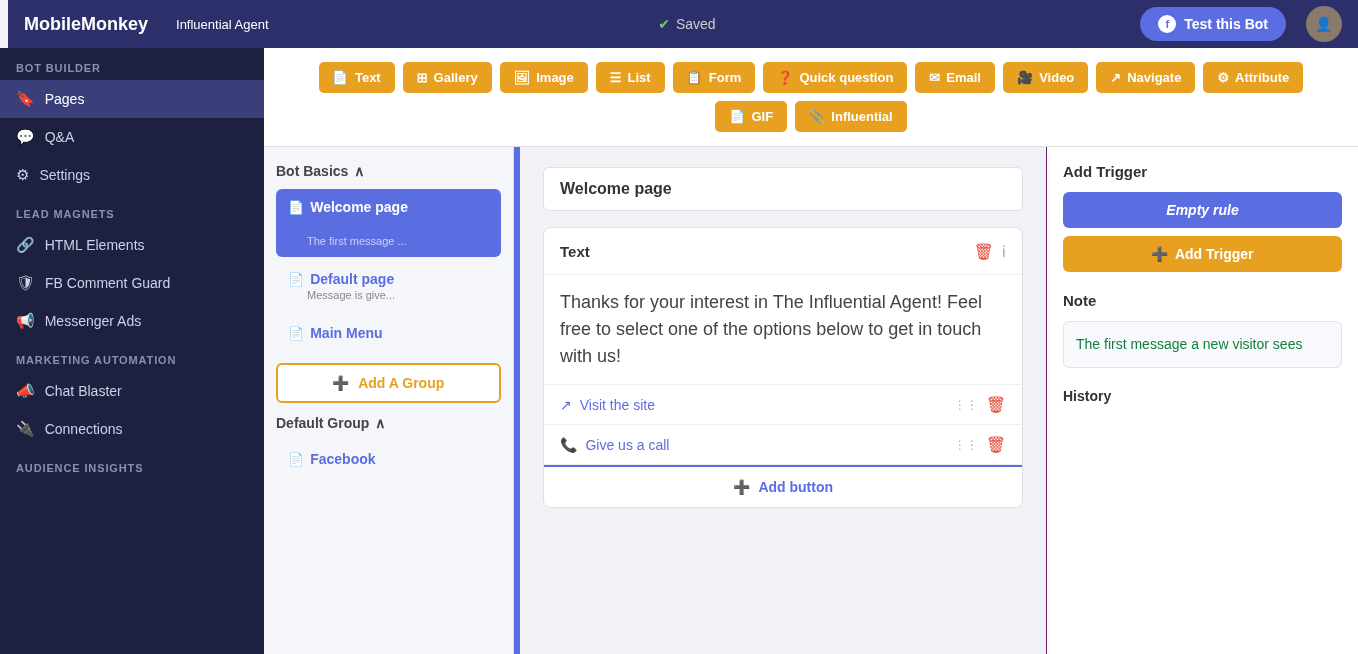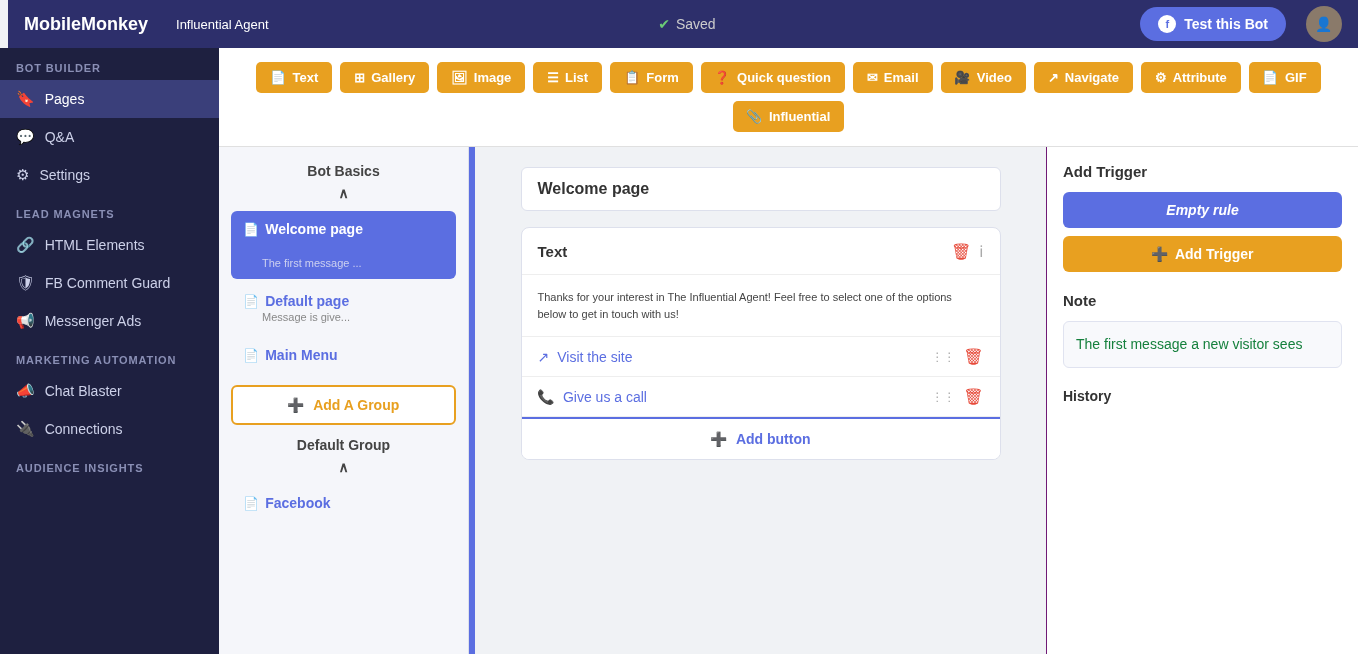--- a/index.html
+++ b/index.html
@@ -71,21 +71,21 @@
 
     
     .layout {
       display: flex;
       height: 654px;
       padding-top: 48px;
     }
 
     
     .sidebar {
-      width: 219px;
+      width: 264px;
       background: #1e2040;
       color: white;
       flex-shrink: 0;
       overflow-y: auto;
       padding-bottom: 20px;
     }
     .sidebar-section-label {
       color: #8a8fb5;
       font-size: 11px;
       font-weight: 700;
@@ -156,21 +156,20 @@
       flex-shrink: 0;
     }
     .panel-group-header {
       display: flex;
       align-items: center;
       gap: 6px;
       font-size: 14px;
       font-weight: 600;
       color: #444;
       margin-bottom: 10px;
-      flex-direction: column;
     }
     .page-item {
       padding: 10px 12px;
       border-radius: 6px;
       cursor: pointer;
       margin-bottom: 4px;
     }
     .page-item.active {
       background: #5b6ee1;
       color: white;
@@ -257,21 +256,21 @@
     .icon-btn {
       background: none;
       border: none;
       cursor: pointer;
       font-size: 16px;
       color: #e74c3c;
     }
     .icon-btn.gray { color: #aaa; }
     .chat-message-text {
       padding: 14px 16px;
-      font-size: 11px;
+      font-size: 18px;
       color: #444;
       line-height: 1.5;
       border-bottom: 1px solid #eee;
     }
     .chat-buttons-list {
       padding: 0;
     }
     .chat-button-item {
       display: flex;
       align-items: center;

